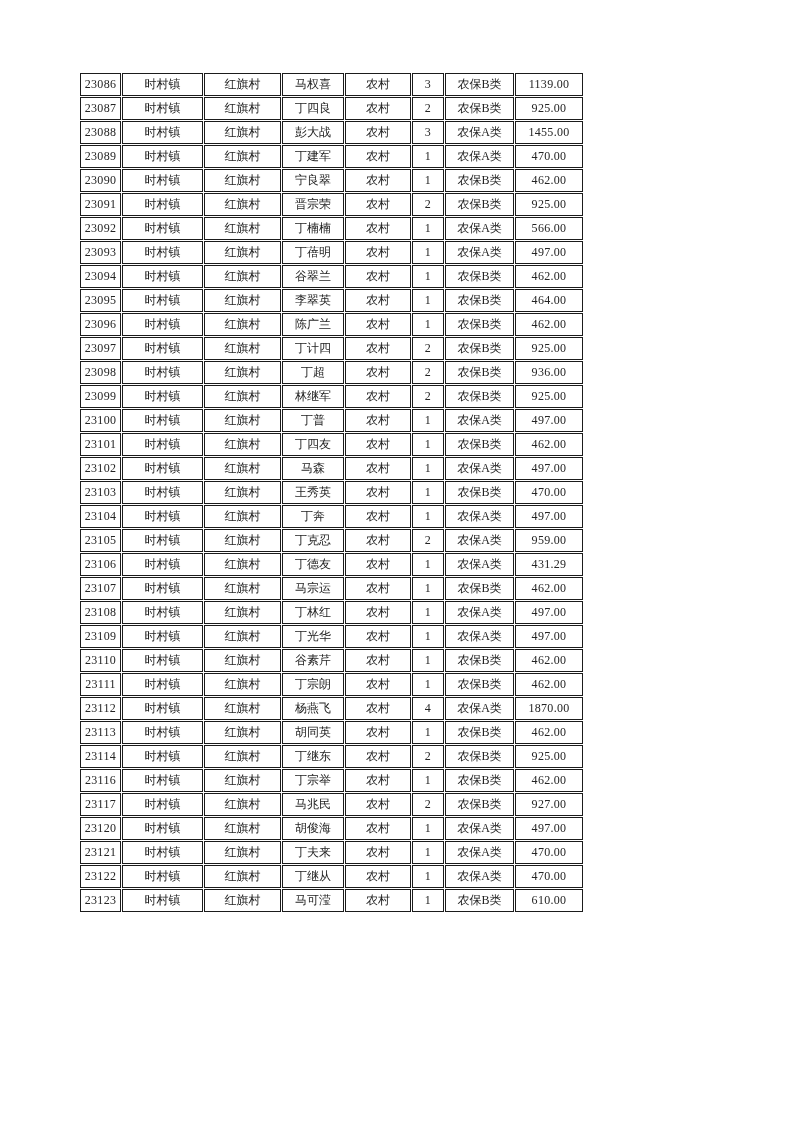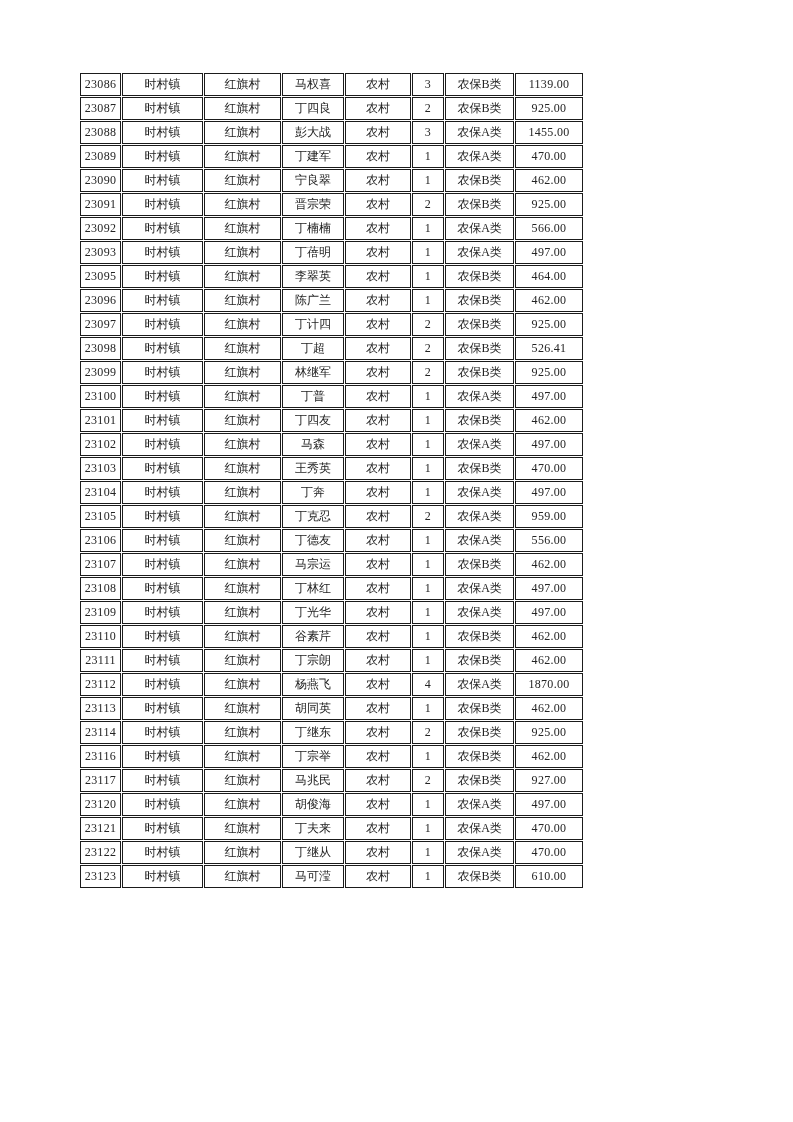--- a/index.html
+++ b/index.html
@@ -139,20 +139,30 @@
           <td class="num">23093</td>
           <td>时村镇</td>
           <td>红旗村</td>
           <td>丁蓓明</td>
           <td>农村</td>
           <td class="num">1</td>
           <td>农保A类</td>
           <td class="num">497.00</td>
         </tr>
         <tr>
+          <td class="num">23094</td>
+          <td>时村镇</td>
+          <td>红旗村</td>
+          <td>谷翠兰</td>
+          <td>农村</td>
+          <td class="num">1</td>
+          <td>农保B类</td>
+          <td class="num">462.00</td>
+        </tr>
+        <tr>
           <td class="num">23095</td>
           <td>时村镇</td>
           <td>红旗村</td>
           <td>李翠英</td>
           <td>农村</td>
           <td class="num">1</td>
           <td>农保B类</td>
           <td class="num">464.00</td>
         </tr>
         <tr>
@@ -176,21 +186,21 @@
           <td class="num">925.00</td>
         </tr>
         <tr>
           <td class="num">23098</td>
           <td>时村镇</td>
           <td>红旗村</td>
           <td>丁超</td>
           <td>农村</td>
           <td class="num">2</td>
           <td>农保B类</td>
-          <td class="num">526.41</td>
+          <td class="num">936.00</td>
         </tr>
         <tr>
           <td class="num">23099</td>
           <td>时村镇</td>
           <td>红旗村</td>
           <td>林继军</td>
           <td>农村</td>
           <td class="num">2</td>
           <td>农保B类</td>
           <td class="num">925.00</td>
@@ -256,21 +266,21 @@
           <td class="num">959.00</td>
         </tr>
         <tr>
           <td class="num">23106</td>
           <td>时村镇</td>
           <td>红旗村</td>
           <td>丁德友</td>
           <td>农村</td>
           <td class="num">1</td>
           <td>农保A类</td>
-          <td class="num">556.00</td>
+          <td class="num">431.29</td>
         </tr>
         <tr>
           <td class="num">23107</td>
           <td>时村镇</td>
           <td>红旗村</td>
           <td>马宗运</td>
           <td>农村</td>
           <td class="num">1</td>
           <td>农保B类</td>
           <td class="num">462.00</td>

